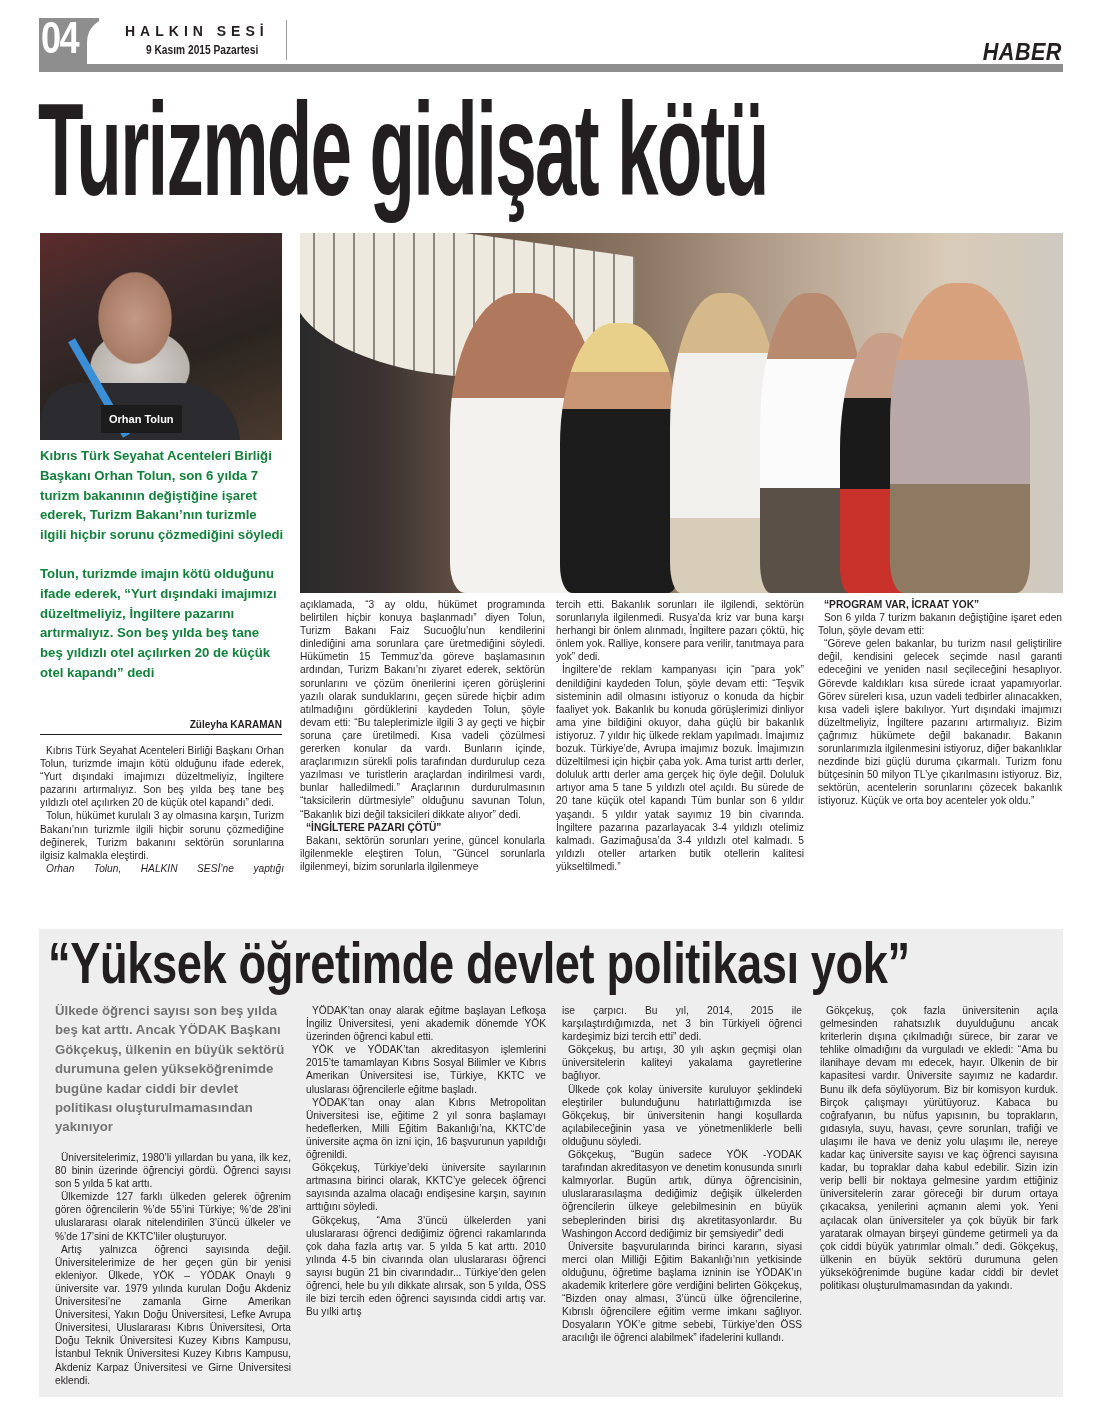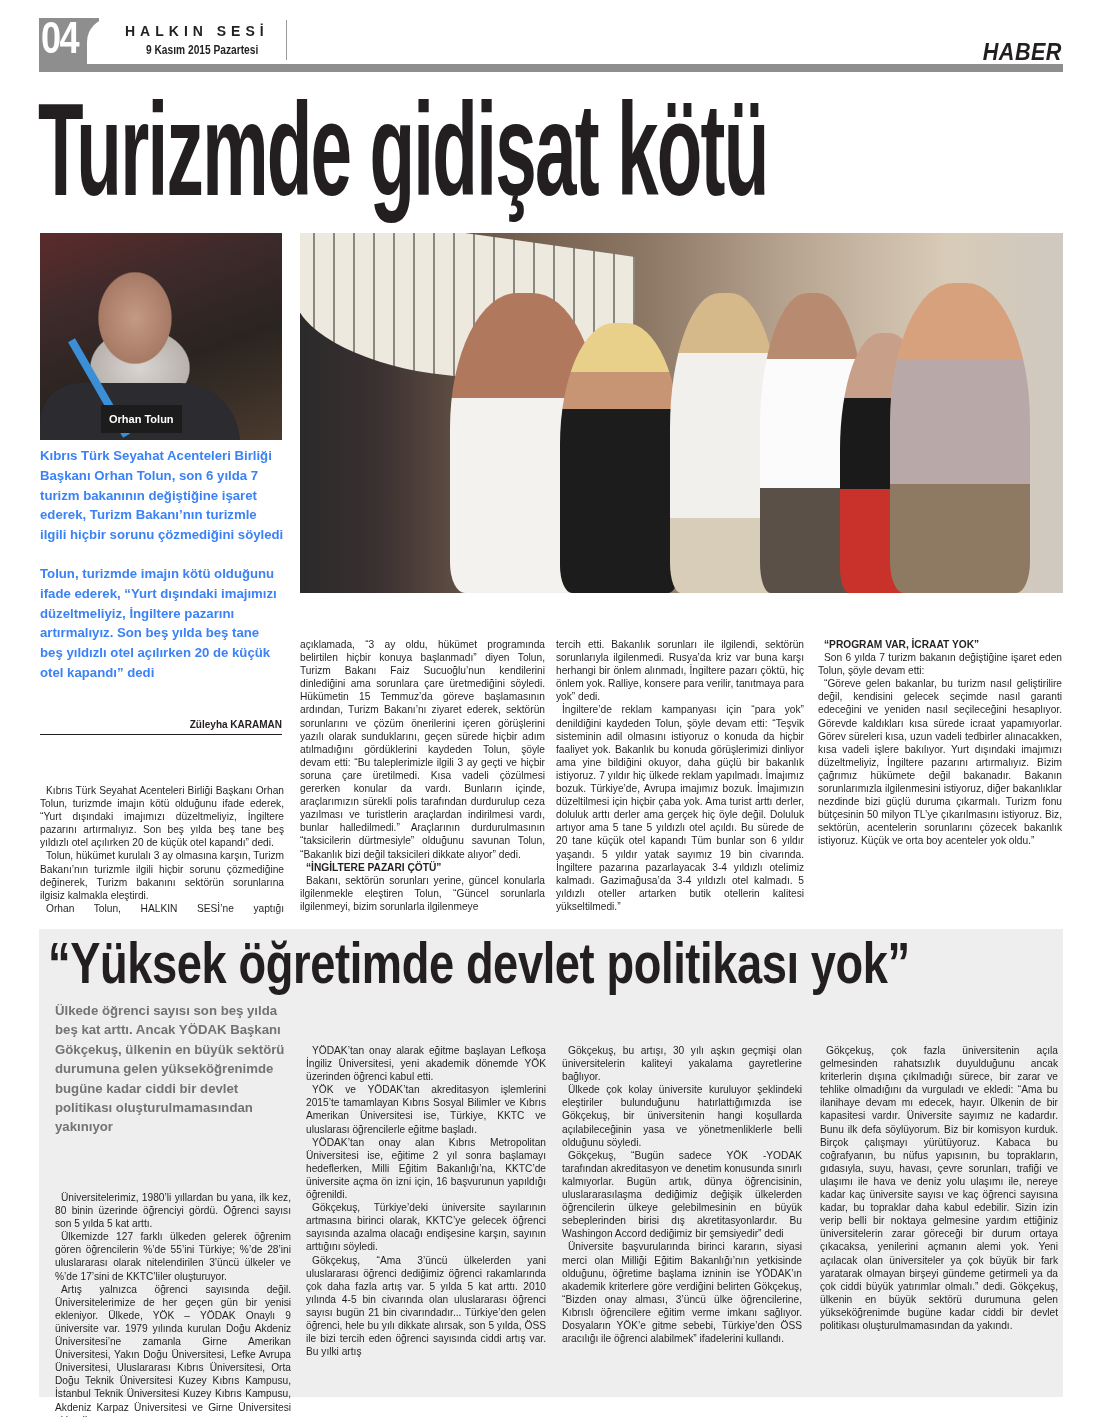--- a/index.html
+++ b/index.html
@@ -29,27 +29,27 @@
   .photo-small .suit { position: absolute; left: 0; top: 150px; width: 200px; height: 80px; background: #2b2b30; border-radius: 40px 60px 0 0; }
   .photo-small .lanyard { position: absolute; left: 55px; top: 100px; width: 8px; height: 110px; background: #3b8fd6; transform: rotate(-30deg); }
   .caption-small { position: absolute; left: 101px; top: 405px; padding: 6px 8px; background: #1c1c1c; color: #fff; font: bold 11px/16px "Liberation Sans", sans-serif; }
 
   .photo-big { position: absolute; left: 300px; top: 233px; width: 763px; height: 360px; overflow: hidden;
     background: linear-gradient(90deg, #2a2a2a 0%, #3a3030 10%, #6e5a4a 25%, #8c7664 45%, #b9a692 65%, #d8cbb8 85%, #cfc9c0 100%); }
   .photo-big .umbrella { position: absolute; left: -5px; top: 0; width: 340px; height: 145px; background: repeating-linear-gradient(90deg, #eee9df 0 18px, #8a8680 18px 20px); border-radius: 0 0 60% 40%; transform: skewY(8deg); }
   .photo-big .p { position: absolute; border-radius: 45% 45% 10% 10%; }
 
   
-  .lead { position: absolute; left: 40px; top: 446px; width: 244px; font: bold 13.2px/19.8px "Liberation Sans", sans-serif; color: #3b82f6; }
+  .lead { position: absolute; left: 40px; top: 446px; width: 244px; font: bold 13.2px/19.8px "Liberation Sans", sans-serif; color: #15803d; }
   .lead p + p { margin-top: 19px; }
   .byline { position: absolute; left: 40px; top: 718px; width: 242px; text-align: right; font: bold 10px/13px "Liberation Sans", sans-serif; }
   .byline-rule { position: absolute; left: 40px; top: 734px; width: 242px; height: 1px; background: #231f20; }
 
   
-  .col { position: absolute; font: 10.2px/13.1px "Liberation Sans", sans-serif; color: #231f20; text-align: justify; margin-top: 40px; }
+  .col { position: absolute; font: 10.2px/13.1px "Liberation Sans", sans-serif; color: #231f20; text-align: justify; }
   .col p { text-indent: 6px; }
   .col .sub { font-weight: bold; text-indent: 6px; }
   .c1 { left: 40px; top: 744px; width: 244px; }
   .c2 { left: 300px; top: 598px; width: 245px; }
   .c3 { left: 556px; top: 598px; width: 248px; }
   .c4 { left: 818px; top: 598px; width: 244px; }
 
   
   .box2 { position: absolute; left: 39px; top: 929px; width: 1024px; height: 468px; background: #eeeeee; }
   .headline2 { position: absolute; left: 48px; top: 934px; white-space: nowrap; }
@@ -92,21 +92,21 @@
 <div class="lead">
   <p>Kıbrıs Türk Seyahat Acenteleri Birliği Başkanı Orhan Tolun, son 6 yılda 7 turizm bakanının değiştiğine işaret ederek, Turizm Bakanı’nın turizmle ilgili hiçbir sorunu çözmediğini söyledi</p>
   <p>Tolun, turizmde imajın kötü olduğunu ifade ederek, “Yurt dışındaki imajımızı düzeltmeliyiz, İngiltere pazarını artırmalıyız. Son beş yılda beş tane beş yıldızlı otel açılırken 20 de küçük otel kapandı” dedi</p>
 </div>
 <div class="byline">Züleyha KARAMAN</div>
 <div class="byline-rule"></div>
 
 <div class="col c1">
   <p>Kıbrıs Türk Seyahat Acenteleri Birliği Başkanı Orhan Tolun, turizmde imajın kötü olduğunu ifade ederek, “Yurt dışındaki imajımızı düzeltmeliyiz, İngiltere pazarını artırmalıyız. Son beş yılda beş tane beş yıldızlı otel açılırken 20 de küçük otel kapandı” dedi.</p>
   <p>Tolun, hükümet kurulalı 3 ay olmasına karşın, Turizm Bakanı’nın turizmle ilgili hiçbir sorunu çözmediğine değinerek, Turizm bakanını sektörün sorunlarına ilgisiz kalmakla eleştirdi.</p>
-  <p style="text-align-last:justify;">Orhan Tolun, HALKIN SESİ’ne yaptığı</p>
+  <p style="text-align-last:justify;font-style:italic;">Orhan Tolun, HALKIN SESİ’ne yaptığı</p>
 </div>
 <div class="col c2">
   <p style="text-indent:0">açıklamada, “3 ay oldu, hükümet programında belirtilen hiçbir konuya başlanmadı” diyen Tolun, Turizm Bakanı Faiz Sucuoğlu’nun kendilerini dinlediğini ama sorunlara çare üretmediğini söyledi. Hükümetin 15 Temmuz’da göreve başlamasının ardından, Turizm Bakanı’nı ziyaret ederek, sektörün sorunlarını ve çözüm önerilerini içeren görüşlerini yazılı olarak sunduklarını, geçen sürede hiçbir adım atılmadığını gördüklerini kaydeden Tolun, şöyle devam etti: “Bu taleplerimizle ilgili 3 ay geçti ve hiçbir soruna çare üretilmedi. Kısa vadeli çözülmesi gererken konular da vardı. Bunların içinde, araçlarımızın sürekli polis tarafından durdurulup ceza yazılması ve turistlerin araçlardan indirilmesi vardı, bunlar halledilmedi.” Araçlarının durdurulmasının “taksicilerin dürtmesiyle” olduğunu savunan Tolun, “Bakanlık bizi değil taksicileri dikkate alıyor” dedi.</p>
   <div class="sub">“İNGİLTERE PAZARI ÇÖTÜ”</div>
   <p>Bakanı, sektörün sorunları yerine, güncel konularla ilgilenmekle eleştiren Tolun, “Güncel sorunlarla ilgilenmeyi, bizim sorunlarla ilgilenmeye</p>
 </div>
 <div class="col c3">
   <p style="text-indent:0">tercih etti. Bakanlık sorunları ile ilgilendi, sektörün sorunlarıyla ilgilenmedi. Rusya’da kriz var buna karşı herhangi bir önlem alınmadı, İngiltere pazarı çöktü, hiç önlem yok. Ralliye, konsere para verilir, tanıtmaya para yok” dedi.</p>
   <p>İngiltere’de reklam kampanyası için “para yok” denildiğini kaydeden Tolun, şöyle devam etti: “Teşvik sisteminin adil olmasını istiyoruz o konuda da hiçbir faaliyet yok. Bakanlık bu konuda görüşlerimizi dinliyor ama yine bildiğini okuyor, daha güçlü bir bakanlık istiyoruz. 7 yıldır hiç ülkede reklam yapılmadı. İmajımız bozuk. Türkiye’de, Avrupa imajımız bozuk. İmajımızın düzeltilmesi için hiçbir çaba yok. Ama turist arttı derler, doluluk arttı derler ama gerçek hiç öyle değil. Doluluk artıyor ama 5 tane 5 yıldızlı otel açıldı. Bu sürede de 20 tane küçük otel kapandı Tüm bunlar son 6 yıldır yaşandı. 5 yıldır yatak sayımız 19 bin civarında. İngiltere pazarına pazarlayacak 3-4 yıldızlı otelimiz kalmadı. Gazimağusa’da 3-4 yıldızlı otel kalmadı. 5 yıldızlı oteller artarken butik otellerin kalitesi yükseltilmedi.”</p>
 </div>
@@ -126,20 +126,21 @@
   <p>Artış yalnızca öğrenci sayısında değil. Üniversitelerimize de her geçen gün bir yenisi ekleniyor. Ülkede, YÖK – YÖDAK Onaylı 9 üniversite var. 1979 yılında kurulan Doğu Akdeniz Üniversitesi’ne zamanla Girne Amerikan Üniversitesi, Yakın Doğu Üniversitesi, Lefke Avrupa Üniversitesi, Uluslararası Kıbrıs Üniversitesi, Orta Doğu Teknik Üniversitesi Kuzey Kıbrıs Kampusu, İstanbul Teknik Üniversitesi Kuzey Kıbrıs Kampusu, Akdeniz Karpaz Üniversitesi ve Girne Üniversitesi eklendi.</p>
 </div>
 <div class="col d2">
   <p>YÖDAK’tan onay alarak eğitme başlayan Lefkoşa İngiliz Üniversitesi, yeni akademik dönemde YÖK üzerinden öğrenci kabul etti.</p>
   <p>YÖK ve YÖDAK’tan akreditasyon işlemlerini 2015’te tamamlayan Kıbrıs Sosyal Bilimler ve Kıbrıs Amerikan Üniversitesi ise, Türkiye, KKTC ve uluslarası öğrencilerle eğitme başladı.</p>
   <p>YÖDAK’tan onay alan Kıbrıs Metropolitan Üniversitesi ise, eğitime 2 yıl sonra başlamayı hedeflerken, Milli Eğitim Bakanlığı’na, KKTC’de üniversite açma ön izni için, 16 başvurunun yapıldığı öğrenildi.</p>
   <p>Gökçekuş, Türkiye’deki üniversite sayılarının artmasına birinci olarak, KKTC’ye gelecek öğrenci sayısında azalma olacağı endişesine karşın, sayının arttığını söyledi.</p>
   <p>Gökçekuş, “Ama 3’üncü ülkelerden yani uluslararası öğrenci dediğimiz öğrenci rakamlarında çok daha fazla artış var. 5 yılda 5 kat arttı. 2010 yılında 4-5 bin civarında olan uluslararası öğrenci sayısı bugün 21 bin civarındadır... Türkiye’den gelen öğrenci, hele bu yılı dikkate alırsak, son 5 yılda, ÖSS ile bizi tercih eden öğrenci sayısında ciddi artış var. Bu yılki artış</p>
 </div>
 <div class="col d3">
+  <p style="text-indent:0">ise çarpıcı. Bu yıl, 2014, 2015 ile karşılaştırdığımızda, net 3 bin Türkiyeli öğrenci kardeşimiz bizi tercih etti” dedi.</p>
   <p>Gökçekuş, bu artışı, 30 yılı aşkın geçmişi olan üniversitelerin kaliteyi yakalama gayretlerine bağlıyor.</p>
   <p>Ülkede çok kolay üniversite kuruluyor şeklindeki eleştiriler bulunduğunu hatırlattığımızda ise Gökçekuş, bir üniversitenin hangi koşullarda açılabileceğinin yasa ve yönetmenliklerle belli olduğunu söyledi.</p>
   <p>Gökçekuş, “Bugün sadece YÖK -YODAK tarafından akreditasyon ve denetim konusunda sınırlı kalmıyorlar. Bugün artık, dünya öğrencisinin, uluslararasılaşma dediğimiz değişik ülkelerden öğrencilerin ülkeye gelebilmesinin en büyük sebeplerinden birisi dış akretitasyonlardır. Bu Washingon Accord dediğimiz bir şemsiyedir” dedi</p>
   <p>Üniversite başvurularında birinci kararın, siyasi merci olan Milliği Eğitim Bakanlığı’nın yetkisinde olduğunu, öğretime başlama izninin ise YÖDAK’ın akademik kriterlere göre verdiğini belirten Gökçekuş, “Bizden onay alması, 3’üncü ülke öğrencilerine, Kıbrıslı öğrencilere eğitim verme imkanı sağlıyor. Dosyaların YÖK’e gitme sebebi, Türkiye’den ÖSS aracılığı ile öğrenci alabilmek” ifadelerini kullandı.</p>
 </div>
 <div class="col d4">
   <p>Gökçekuş, çok fazla üniversitenin açıla gelmesinden rahatsızlık duyulduğunu ancak kriterlerin dışına çıkılmadığı sürece, bir zarar ve tehlike olmadığını da vurguladı ve ekledi: “Ama bu ilanihaye devam mı edecek, hayır. Ülkenin de bir kapasitesi vardır. Üniversite sayımız ne kadardır. Bunu ilk defa söylüyorum. Biz bir komisyon kurduk. Birçok çalışmayı yürütüyoruz. Kabaca bu coğrafyanın, bu nüfus yapısının, bu toprakların, gıdasıyla, suyu, havası, çevre sorunları, trafiği ve ulaşımı ile hava ve deniz yolu ulaşımı ile, nereye kadar kaç üniversite sayısı ve kaç öğrenci sayısına kadar, bu topraklar daha kabul edebilir. Sizin izin verip belli bir noktaya gelmesine yardım ettiğiniz üniversitelerin zarar göreceği bir durum ortaya çıkacaksa, yenilerini açmanın alemi yok. Yeni açılacak olan üniversiteler ya çok büyük bir fark yaratarak olmayan birşeyi gündeme getirmeli ya da çok ciddi büyük yatırımlar olmalı.” dedi. Gökçekuş, ülkenin en büyük sektörü durumuna gelen yükseköğrenimde bugüne kadar ciddi bir devlet politikası oluşturulmamasından da yakındı.</p>
 </div>
 
 </body></html>

